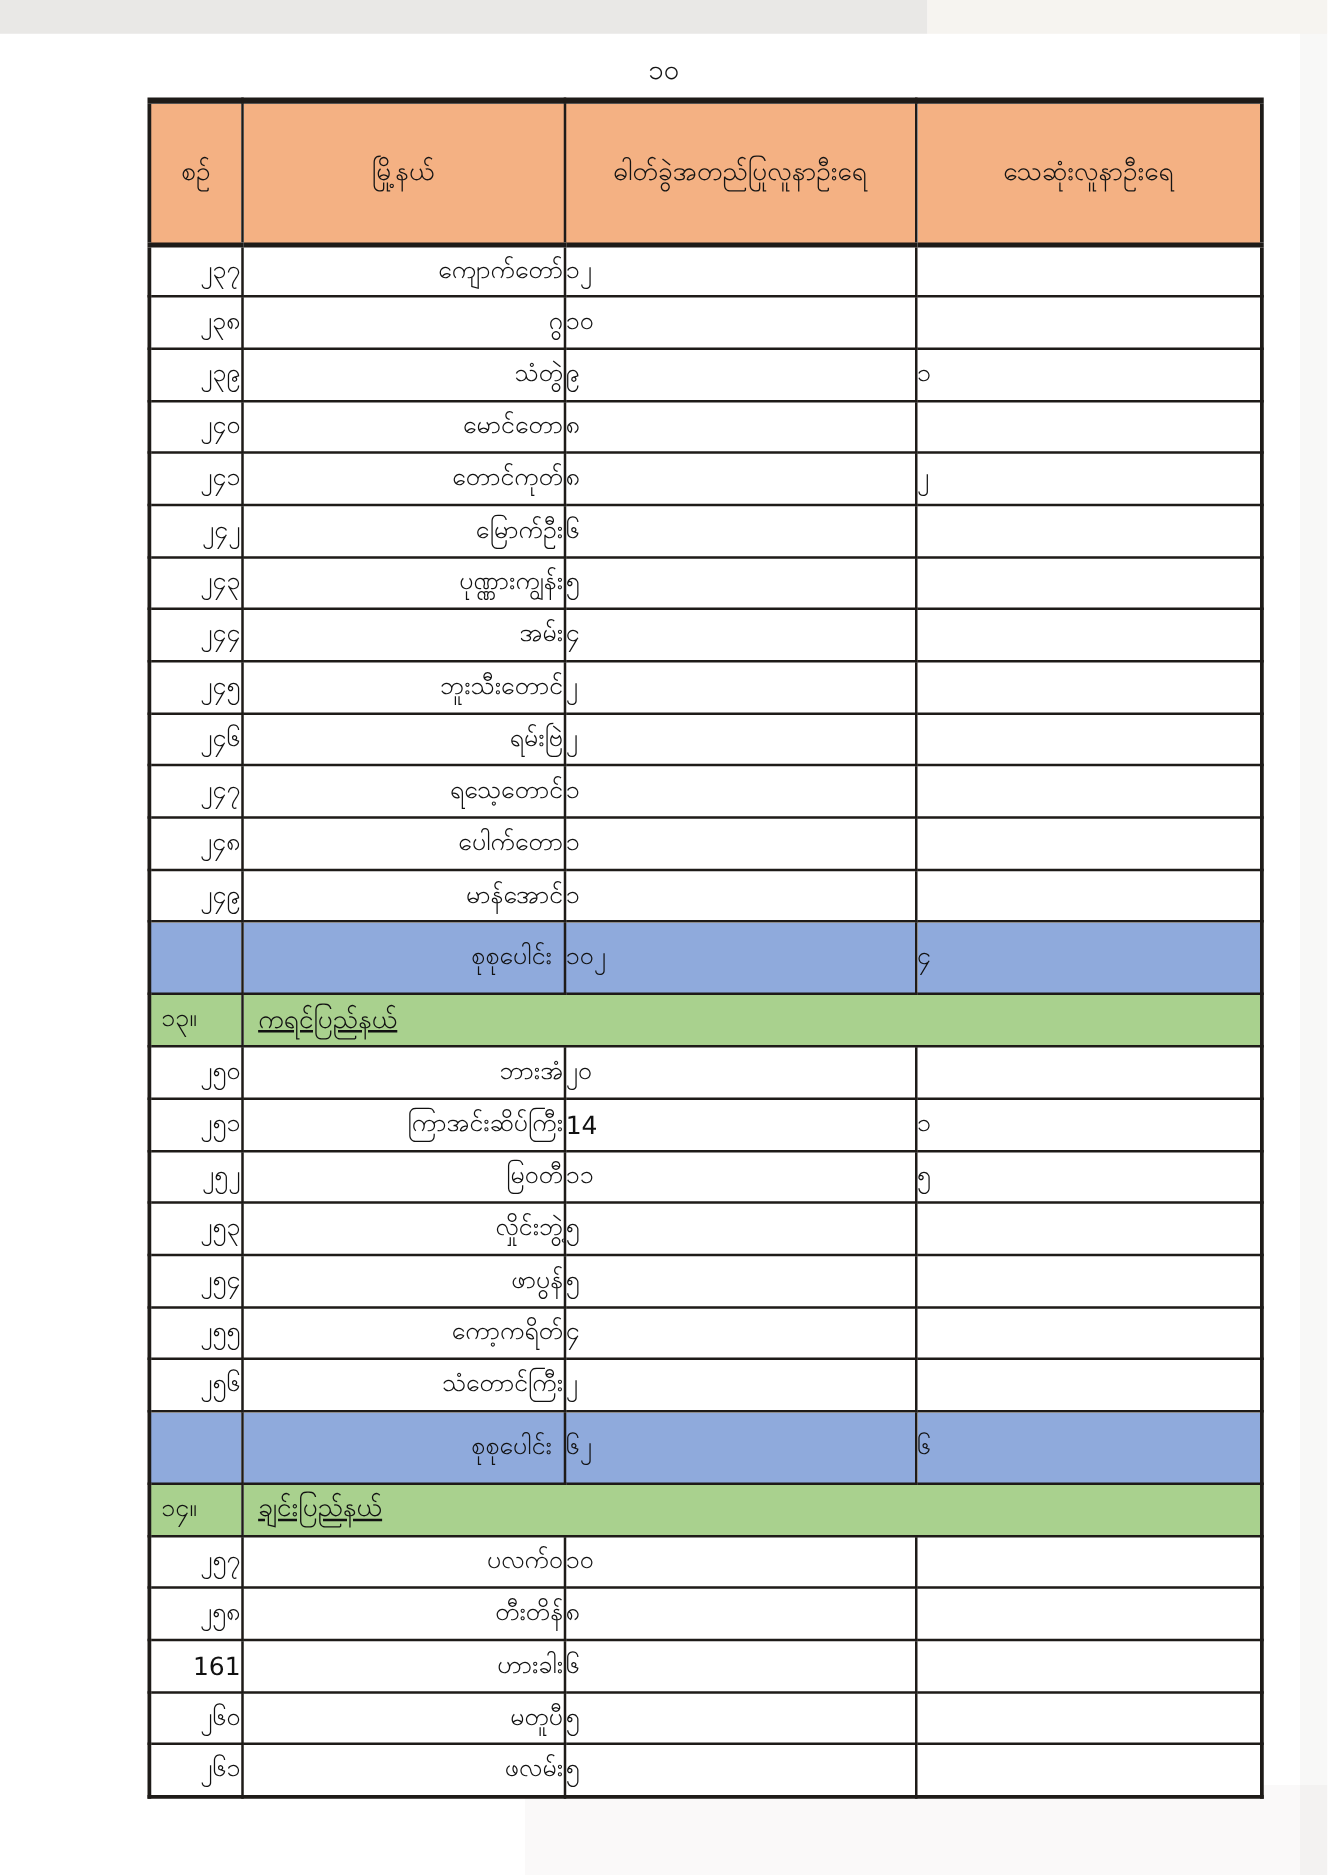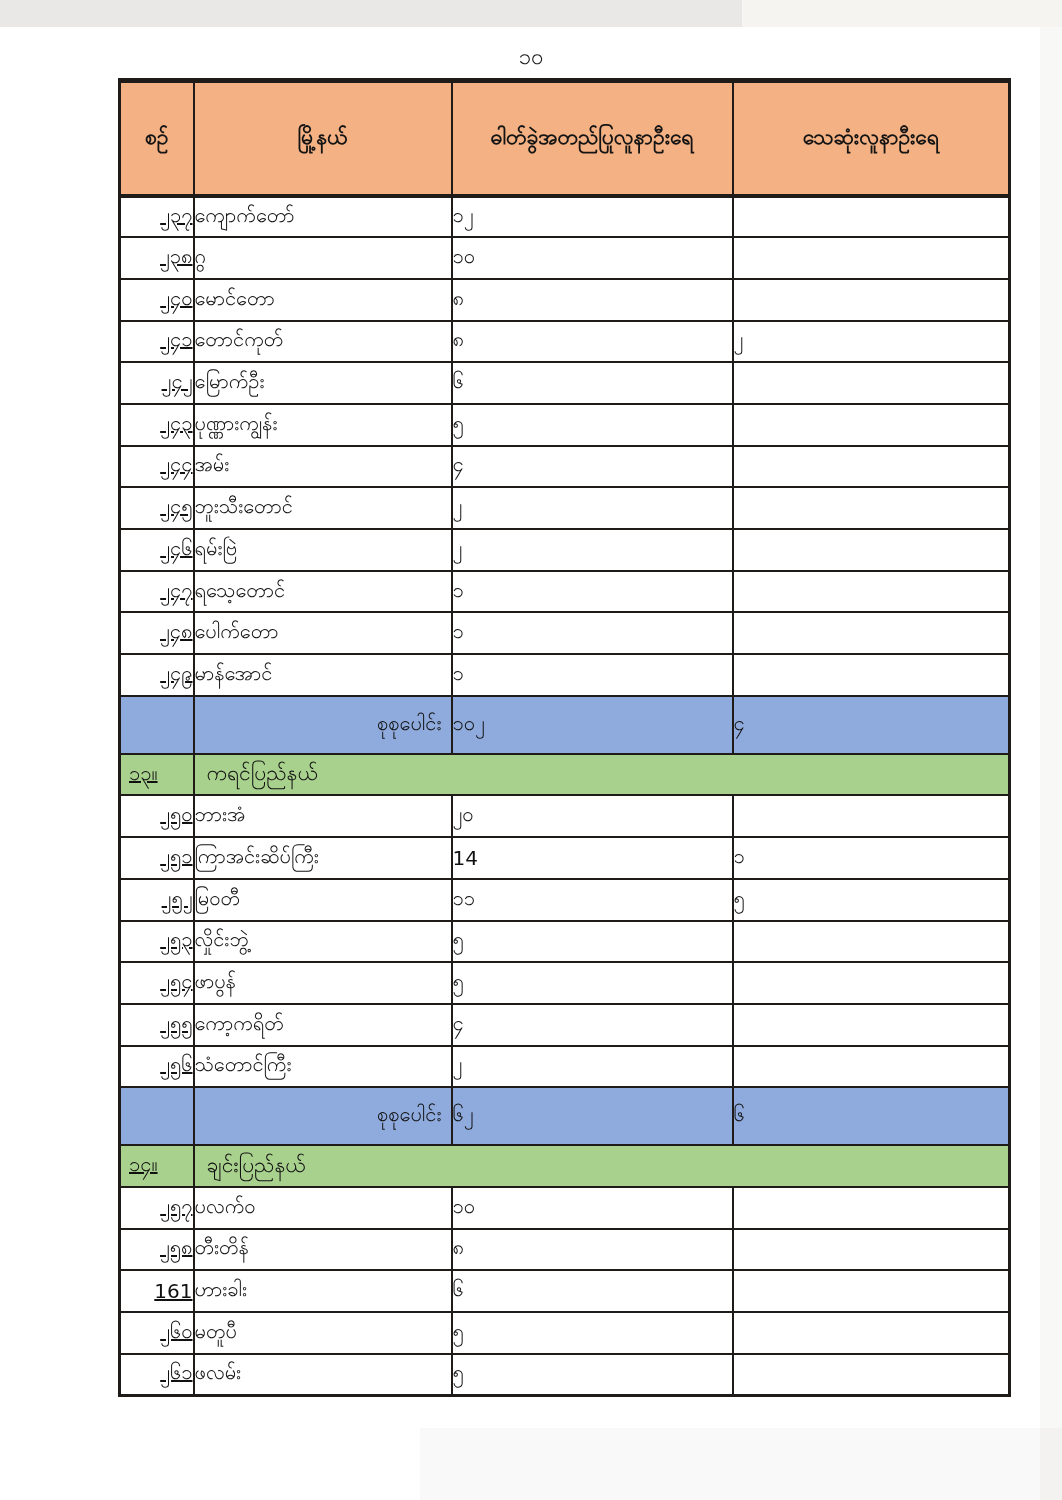--- a/index.html
+++ b/index.html
@@ -65,36 +65,35 @@
     font-weight: normal;
   }
   tr.header-row {
     height: 115px;
     background: var(--header-bg, #F4B183);
   }
   tr.header-row th {
     border-bottom-width: 4px;
     text-align: center;
     font-size: 21px;
-    font-weight: bold;
+    font-weight: normal;
     white-space: nowrap;
     color: #141414;
   }
   tr.data-row { height: 41.7px; background: #ffffff; }
   tr.total-row { height: 58px; background: var(--total-bg, #8FAADC); font-weight: bold; }
   tr.section-row { height: 41.7px; background: var(--section-bg, #A9D18E); font-weight: bold; }
 
   td.c-serial {
     text-align: right;
     padding-right: 9px;
     font-size: 20px;
-    text-decoration: underline;
   }
   td.c-town {
-    text-align: left;
+    text-align: right;
     padding-left: 10px;
     font-size: 20px;
     white-space: nowrap;
   }
   td.c-num {
     text-align: left;
     padding-right: 13px;
     font-size: 20px;
   }
   td.c-death {
@@ -108,20 +107,21 @@
   tr.section-row td.c-serial {
     text-align: left;
     padding-left: 8px;
     margin-top: 28px;
   }
   tr.section-row td.c-name {
     text-align: left;
     padding-left: 12px;
     font-size: 21px;
     white-space: nowrap;
+    text-decoration: underline;
   }
 </style>
 </head>
 <body>
 
 <div class="scan-band-top"></div>
 <div class="scan-band-top-right"></div>
 <div class="scan-edge-right"></div>
 <div class="scan-smudge-bottom"></div>
 
@@ -150,20 +150,26 @@
     <td class="c-num c-death"></td>
   </tr>
 
   <tr class="data-row">
     <td class="c-serial">၂၃၈</td>
     <td class="c-town">ဂွ</td>
     <td class="c-num">၁၀</td>
     <td class="c-num c-death"></td>
   </tr>
 
+  <tr class="data-row">
+    <td class="c-serial">၂၃၉</td>
+    <td class="c-town">သံတွဲ</td>
+    <td class="c-num">၉</td>
+    <td class="c-num c-death">၁</td>
+  </tr>
 
   <tr class="data-row">
     <td class="c-serial">၂၄၀</td>
     <td class="c-town">မောင်တော</td>
     <td class="c-num">၈</td>
     <td class="c-num c-death"></td>
   </tr>
 
   <tr class="data-row">
     <td class="c-serial">၂၄၁</td>

